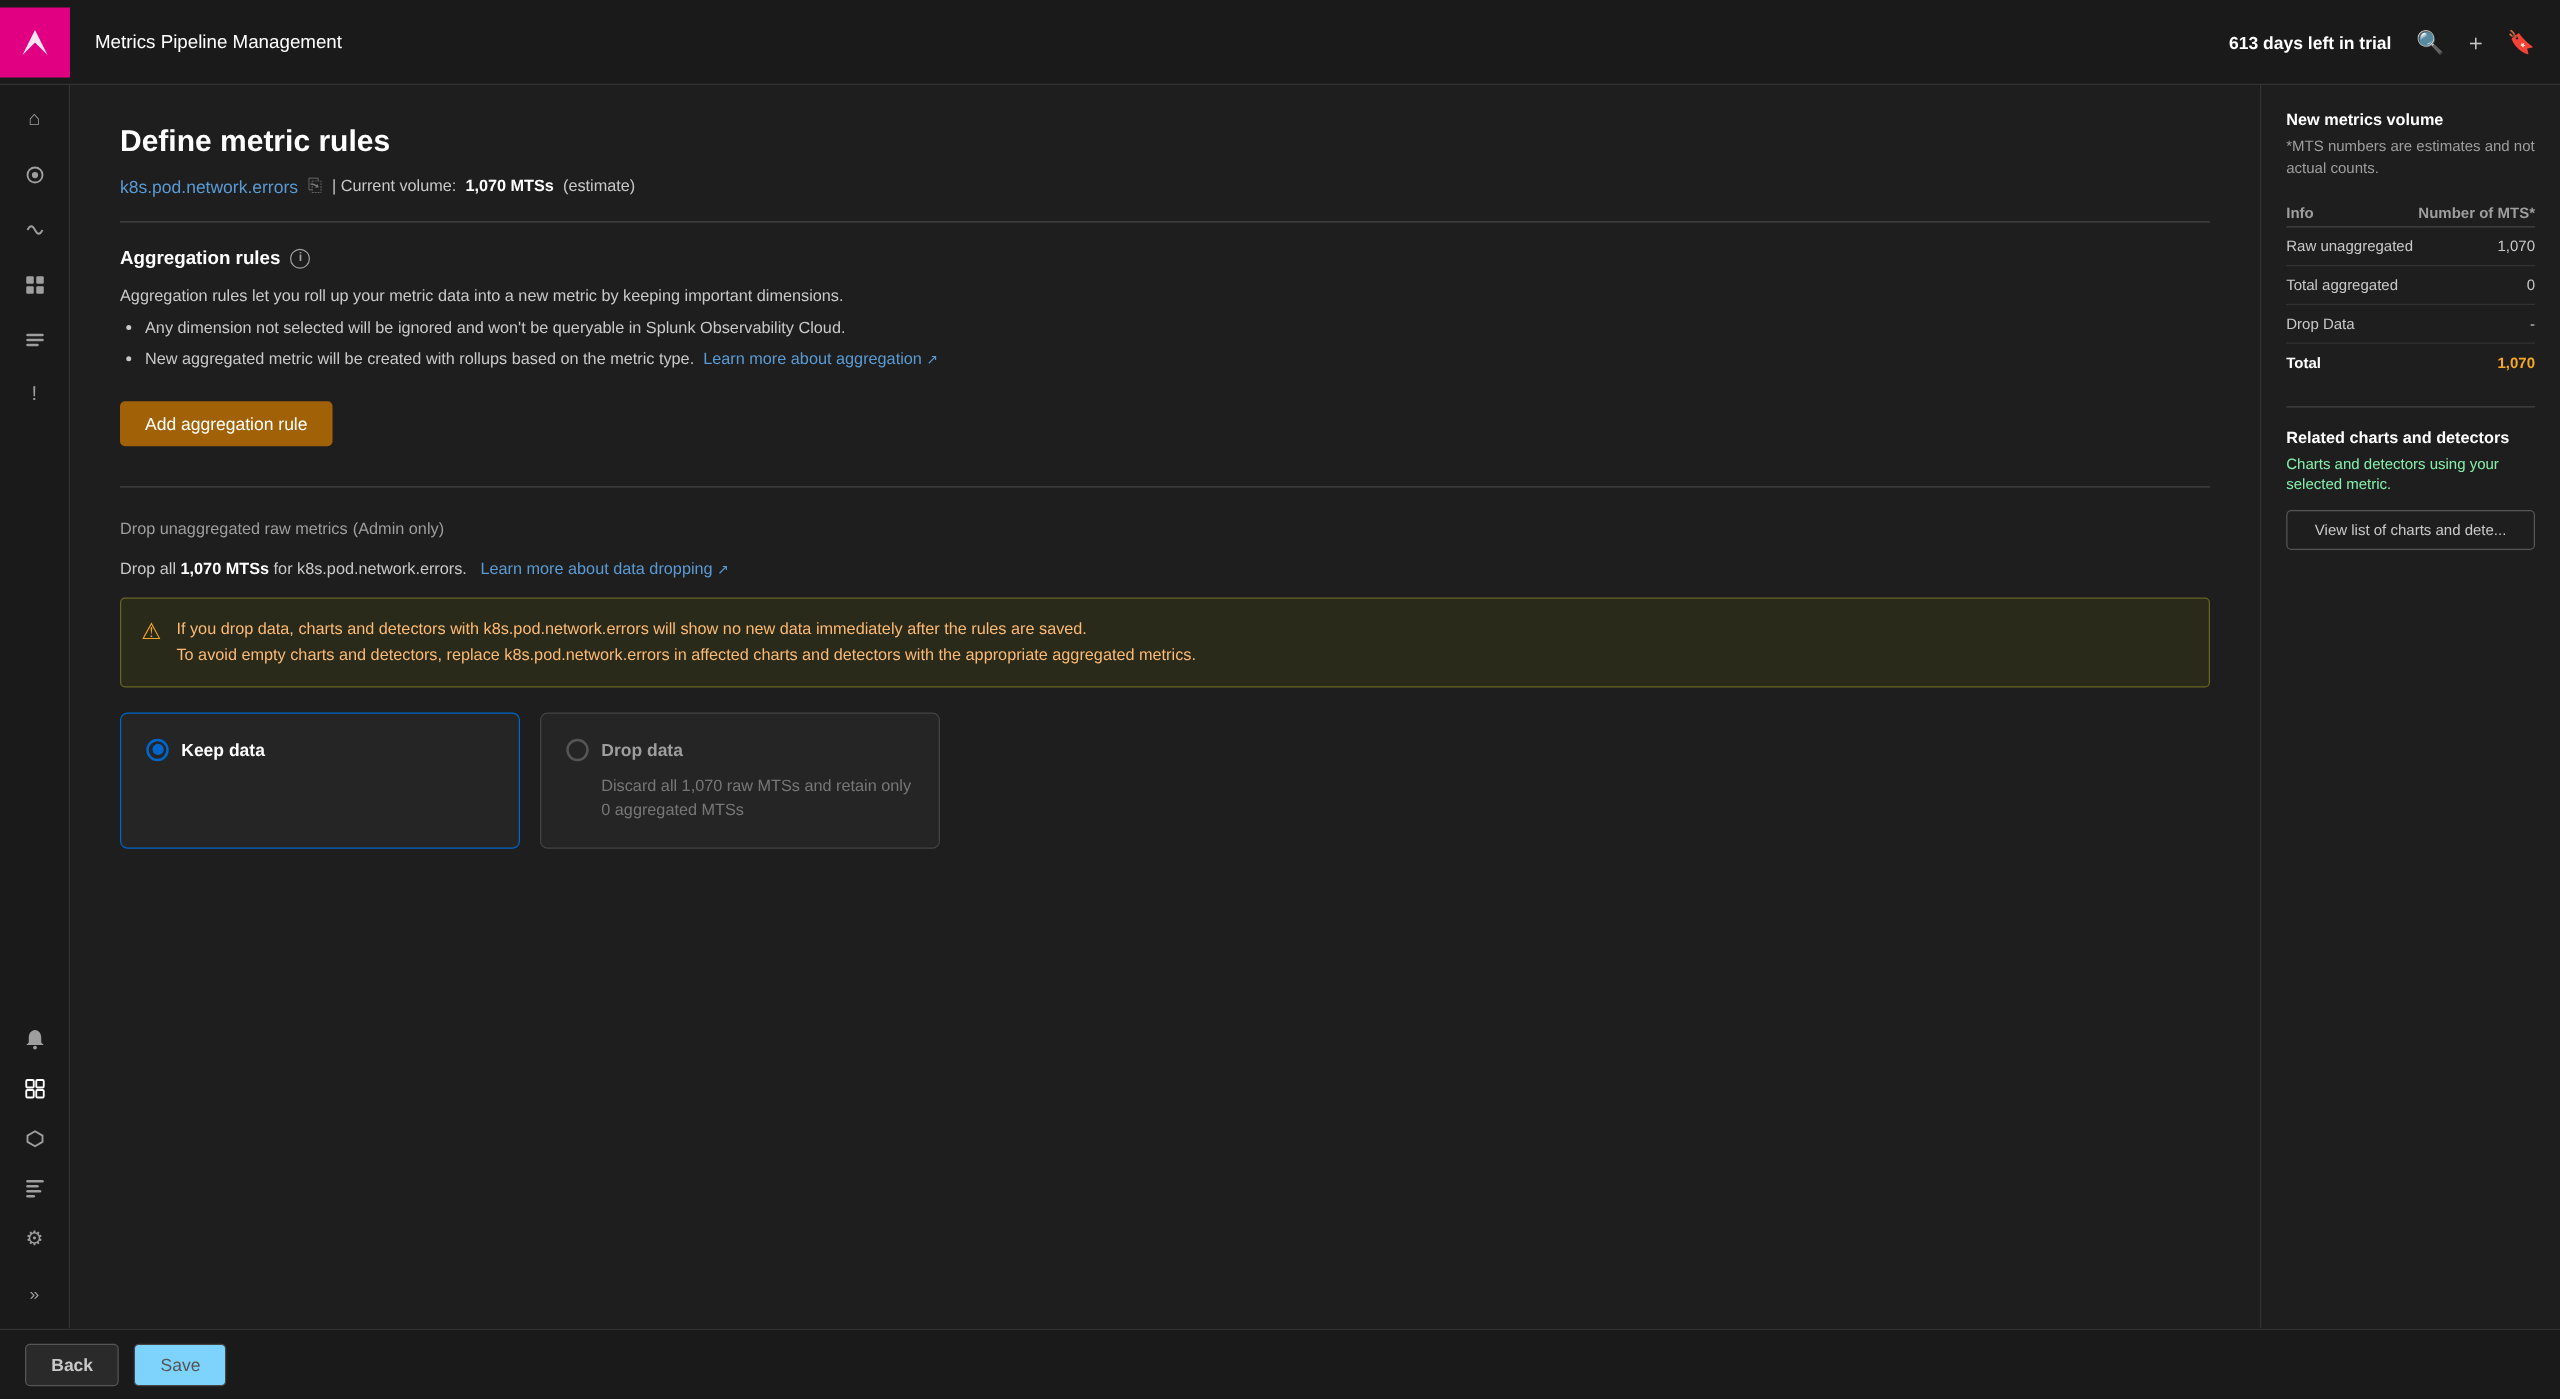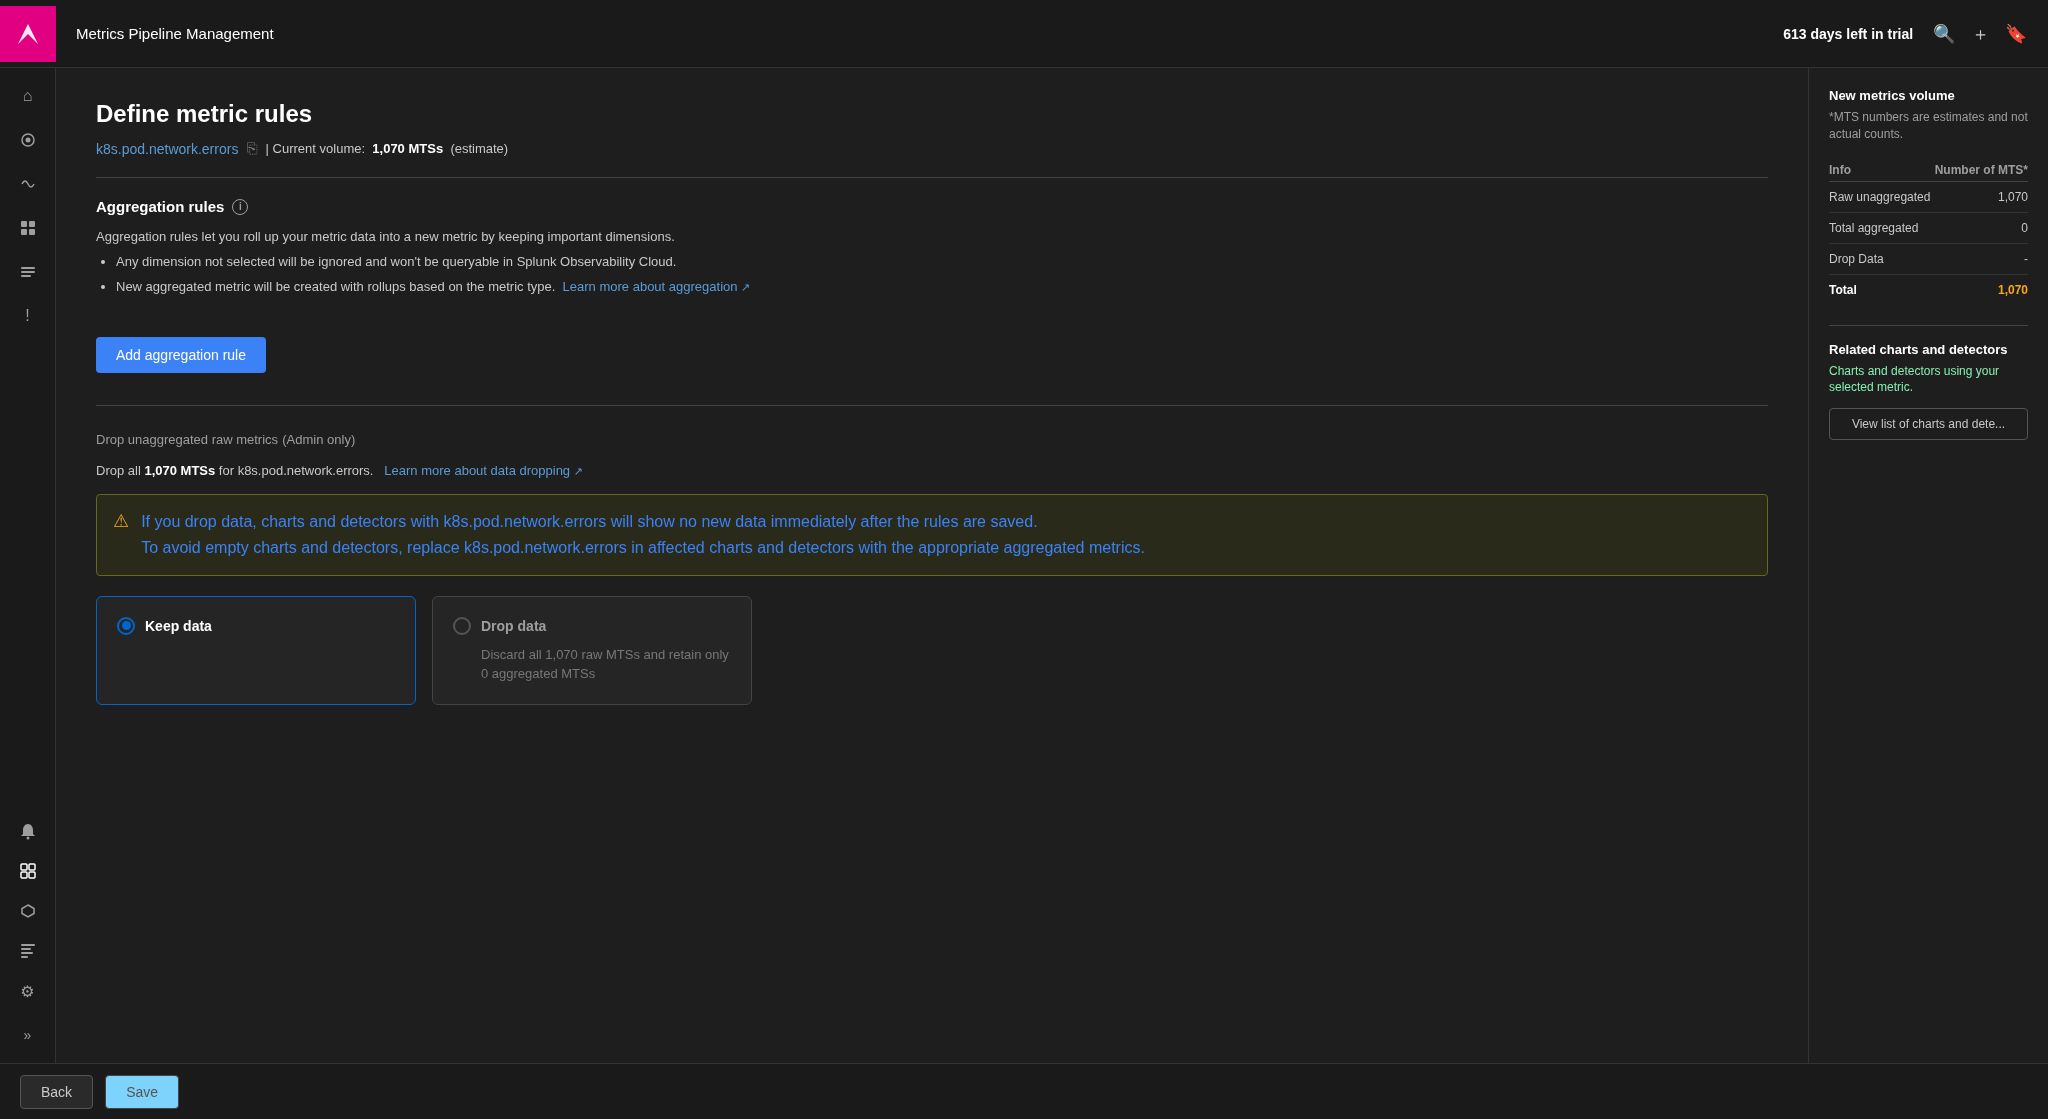--- a/index.html
+++ b/index.html
@@ -173,29 +173,29 @@
     }
     .description ul {
       padding-left: 20px;
       margin-top: 4px;
     }
     .description li { margin-bottom: 4px; }
     .link { color: #5b9bd5; cursor: pointer; text-decoration: none; }
     .external-link-icon { font-size: 11px; }
 
     .btn-primary {
-      background: #3b82f6;
+      background: #a16207;
       color: #fff;
       border: none;
       border-radius: 4px;
       padding: 10px 20px;
       font-size: 14px;
       font-weight: 500;
       cursor: pointer;
-      margin-top: 32px;
+      margin-top: 16px;
       margin-bottom: 24px;
     }
 
     .section-divider {
       border: none;
       border-top: 1px solid #444;
       margin: 8px 0 24px 0;
     }
 
     
@@ -227,22 +227,22 @@
       gap: 12px;
       margin-bottom: 20px;
     }
     .warning-icon {
       font-size: 18px;
       color: #f5a623;
       flex-shrink: 0;
       margin-top: 1px;
     }
     .warning-text {
-      font-size: 16px;
-      color: #3b82f6;
+      font-size: 13px;
+      color: #fdba74;
       line-height: 1.6;
     }
 
     
     .radio-cards {
       display: flex;
       gap: 16px;
     }
     .radio-card {
       flex: 1;
@@ -390,20 +390,21 @@
       flex-shrink: 0;
     }
     .btn-secondary {
       background: #2a2a2a;
       color: #c9c9c9;
       border: 1px solid #555;
       border-radius: 4px;
       padding: 8px 20px;
       font-size: 14px;
       cursor: pointer;
+      font-weight: bold;
     }
     .btn-disabled {
       background: #7dd3fc;
       color: #555;
       border: 1px solid #444;
       border-radius: 4px;
       padding: 8px 20px;
       font-size: 14px;
       cursor: not-allowed;
     }

